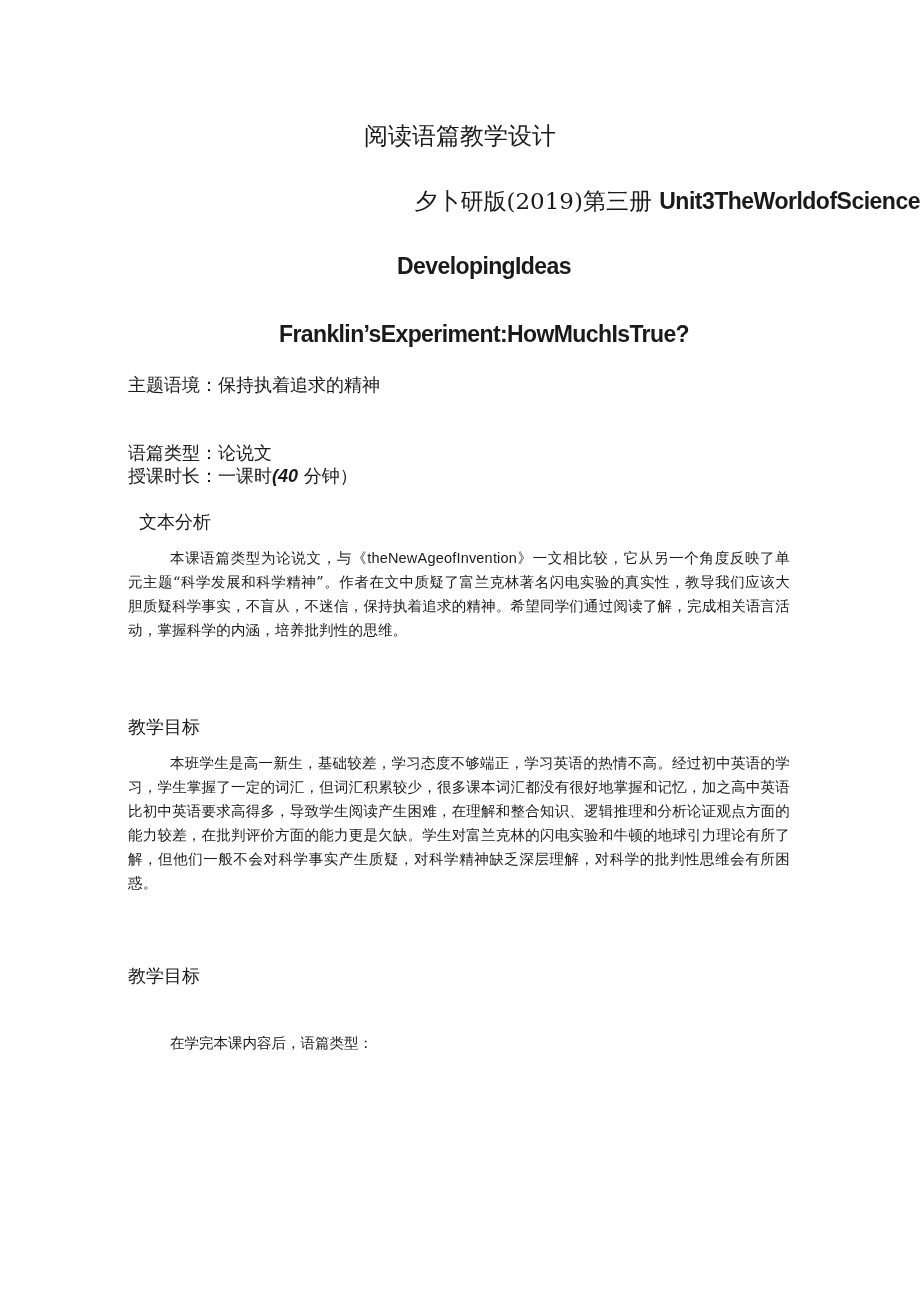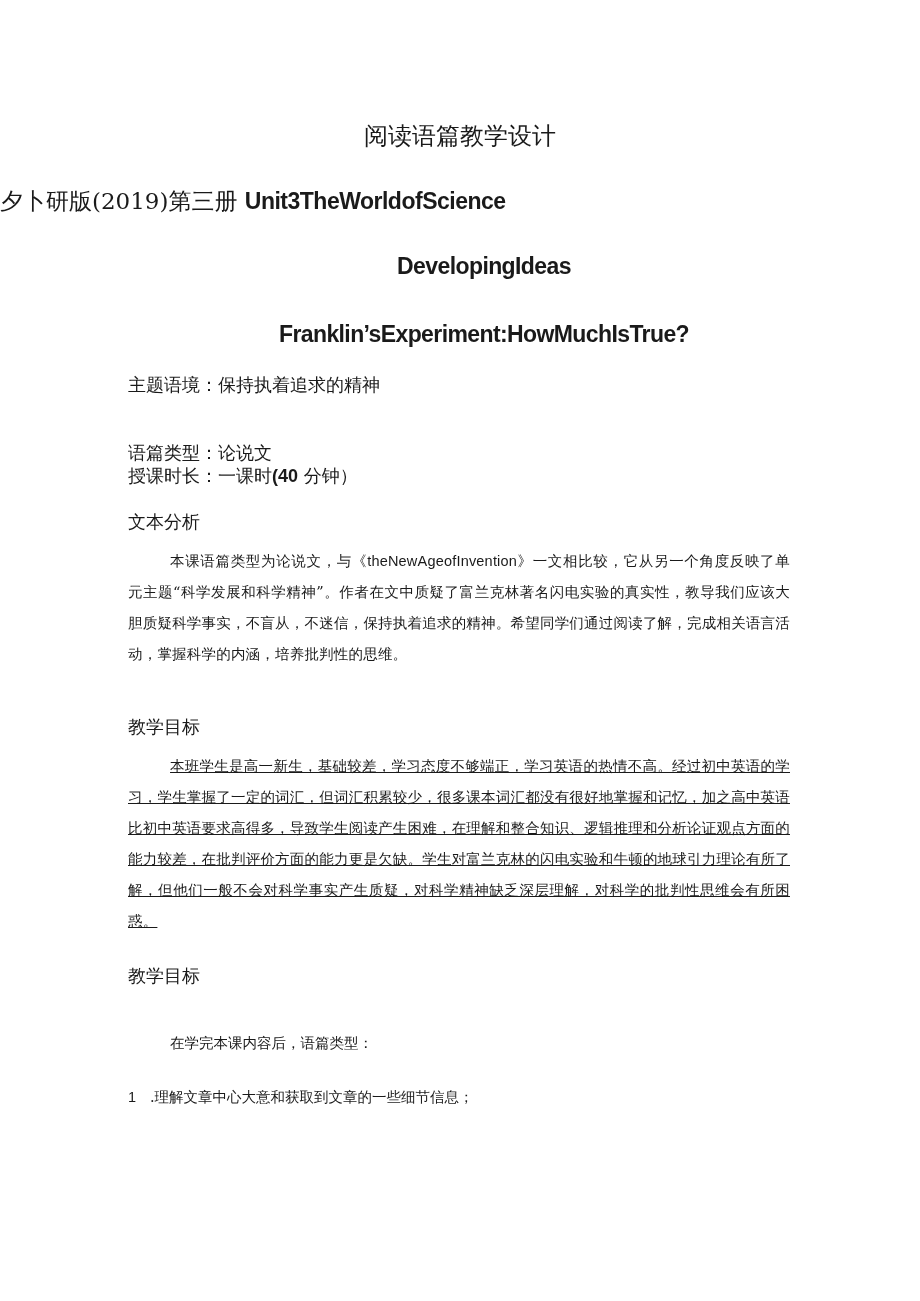--- a/index.html
+++ b/index.html
@@ -27,21 +27,21 @@
       top: 120px;
       text-align: center;
       font-size: 24px;
       font-weight: normal;
       letter-spacing: 0px;
     }
     .title-sub {
       position: absolute;
       left: 0; width: 920px;
       top: 186px;
-      text-align: left;
+      text-align: right;
       font-size: 23px;
     }
     .title-sub .cn { font-weight: normal; }
     .title-sub .en {
       font-family: "Liberation Sans", "DejaVu Sans", sans-serif;
       font-weight: bold;
       letter-spacing: -0.5px;
     }
     .title-en {
       position: absolute;
@@ -57,49 +57,50 @@
     .t-frank { top: 321px; }
 
     .meta-line {
       position: absolute;
       left: 128px;
       font-size: 18px;
     }
     .meta-line .num {
       font-family: "Liberation Sans", "DejaVu Sans", sans-serif;
       font-weight: bold;
+      font-style: italic;
     }
     .m1 { top: 373px; }
     .m2 { top: 441px; }
     .m3 { top: 464px; }
 
     .section-heading {
       position: absolute;
       left: 128px;
       font-size: 18px;
     }
-    .h1 { top: 510px; }
+    .h1 { top: 510px; margin-left: 11px; }
     .h2 { top: 715px; }
     .h3 { top: 964px; }
 
     .para {
       position: absolute;
       left: 128px;
       width: 662px;
       font-size: 14.5px;
-      line-height: 31px;
+      line-height: 24px;
       text-indent: 2.9em;
       text-align: justify;
       letter-spacing: 0.2px;
     }
     .para .en {
       font-family: "Liberation Sans", "DejaVu Sans", sans-serif;
     }
     .p1 { top: 546px; }
-    .p2 { top: 751px; text-decoration: underline; }
+    .p2 { top: 751px; }
 
     .intro {
       position: absolute;
       left: 170px;
       top: 1034px;
       font-size: 14.5px;
     }
     .goal {
       position: absolute;
       left: 128px;
@@ -140,17 +141,14 @@
 
   <div class="section-heading h1">文本分析</div>
   <div class="para p1"><span>本课语篇类型为论说文，与《</span><span class="en">theNewAgeofInvention</span><span>》一文相比较，它从另一个角度反映了单元主题“科学发展和科学精神”。作者在文中质疑了富兰克林著名闪电实验的真实性，教导我们应该大胆质疑科学事实，不盲从，不迷信，保持执着追求的精神。希望同学们通过阅读了解，完成相关语言活动，掌握科学的内涵，培养批判性的思维。</span></div>
 
   <div class="section-heading h2">教学目标</div>
   <div class="para p2">本班学生是高一新生，基础较差，学习态度不够端正，学习英语的热情不高。经过初中英语的学习，学生掌握了一定的词汇，但词汇积累较少，很多课本词汇都没有很好地掌握和记忆，加之高中英语比初中英语要求高得多，导致学生阅读产生困难，在理解和整合知识、逻辑推理和分析论证观点方面的能力较差，在批判评价方面的能力更是欠缺。学生对富兰克林的闪电实验和牛顿的地球引力理论有所了解，但他们一般不会对科学事实产生质疑，对科学精神缺乏深层理解，对科学的批判性思维会有所困惑。</div>
 
   <div class="section-heading h3">教学目标</div>
   <div class="intro">在学完本课内容后，语篇类型：</div>
 
-  <div class="goal g1">
-    <span class="gnum">1</span><span>.理解文章中心大意和获取到文章的一些细节信息；</span>
-  </div>
 
 </div>
 
 </body></html>

